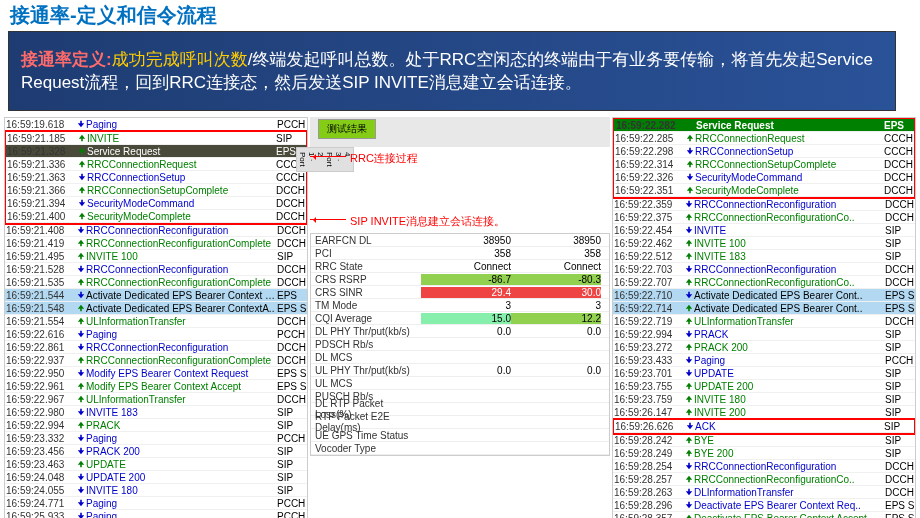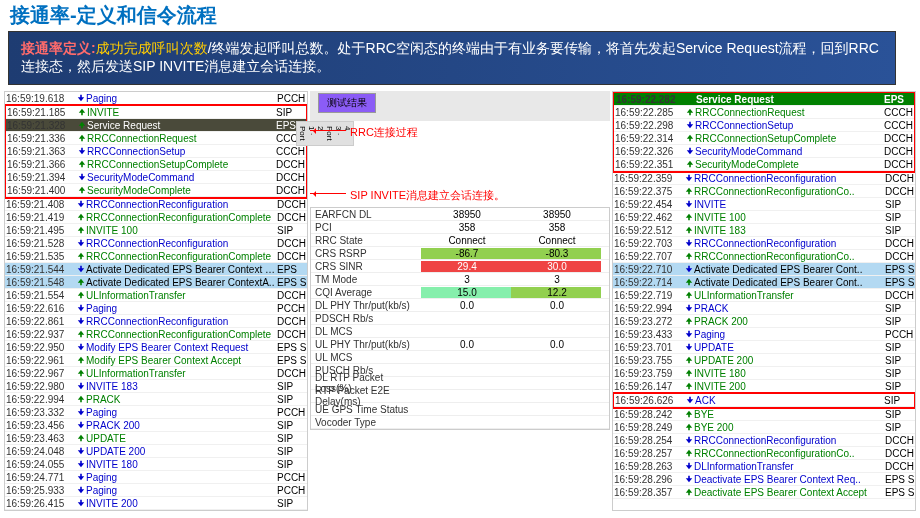--- a/index.html
+++ b/index.html
@@ -1,42 +1,42 @@
 <!DOCTYPE html>
 <html><head>
 <meta charset="utf-8">
 <style>
 *{margin:0;padding:0;box-sizing:border-box}
 body{font-family:Arial,sans-serif;font-size:10px;background:#fff;width:920px}
 .page-title{color:#0070c0;font-size:20px;font-weight:bold;padding:2px 10px}
-.banner{background:linear-gradient(to right,#1e3c72,#2a5298);color:#fff;padding:8px 12px;font-size:14px;margin:0 24px 6px 8px;border:1px solid #333}
+.banner{background:linear-gradient(to right,#1e3c72,#2a5298);color:#fff;padding:16px 12px;font-size:17px;margin:0 24px 6px 8px;border:1px solid #333}
 .banner .red{color:#ff6b6b;font-weight:bold}
 .banner .orange{color:#ffcc00}
 .main{display:flex;gap:2px;padding:0 4px}
 .log-panel{background:#fff;border:1px solid #ccc;flex:1;min-width:280px;overflow:hidden}
 .log-row{display:flex;align-items:center;height:13px;border-bottom:1px solid #f0f0f0;white-space:nowrap;padding-left:1px}
 .log-row .ts{color:#333;width:70px;flex-shrink:0}
 .log-row .ic{width:10px;text-align:center;flex-shrink:0}
 .log-row .msg{flex:1;overflow:hidden;text-overflow:ellipsis}
 .log-row .ch{width:30px;text-align:left;flex-shrink:0}
 .up{color:#008000}.dn{color:#0000cc}
 .hl-dark{background:#4a4a3a;color:#fff}
 .hl-blue{background:#b3d9f2}
 .red-box{border:2px solid red;padding:0;margin:-1px}
 .center-panel{width:300px;display:flex;flex-direction:column;gap:4px}
 .tab-area{background:#e8e8e8;height:30px;position:relative}
-.tab-area .tab{position:absolute;left:8px;top:2px;background:#8b5cf6;padding:2px 8px;font-size:10px;border:1px solid #999}
+.tab-area .tab{position:absolute;left:8px;top:2px;background:#84cc16;padding:2px 8px;font-size:10px;border:1px solid #999}
 .tab-area .side-tab{position:absolute;left:-14px;top:30px;writing-mode:vertical-lr;font-size:8px;background:#e0e0e0;padding:4px 1px;border:1px solid #ccc}
 .annot{color:red;font-size:11px;padding-left:40px;position:relative}
 .annot .arrow{position:absolute;left:0;top:5px;width:36px;height:1px;background:red}
 .annot .arrow:before{content:"";position:absolute;left:0;top:-2px;border:3px solid transparent;border-right-color:red}
 .kv-table{border:1px solid #ccc;background:#fff}
 .kv-table .row{display:flex;height:13px;align-items:center;border-bottom:1px solid #eee}
 .kv-table .k{width:110px;padding-left:4px;color:#333}
-.kv-table .v{width:90px;text-align:center;padding-left:2px}
+.kv-table .v{width:90px;text-align:right;padding-left:2px}
 .cell-green{background:#86efac;color:#000}
 .cell-lgreen{background:#92d050;color:#000}
 .cell-dgreen{background:#ef4444;color:#fff}
 .hdr-srv{background:#008000;color:#fff;font-weight:bold;padding-left:2px}
 svg{width:8px;height:8px}
 </style>
 </head>
 <body>
 
 <div class="page-title">接通率-定义和信令流程</div>

